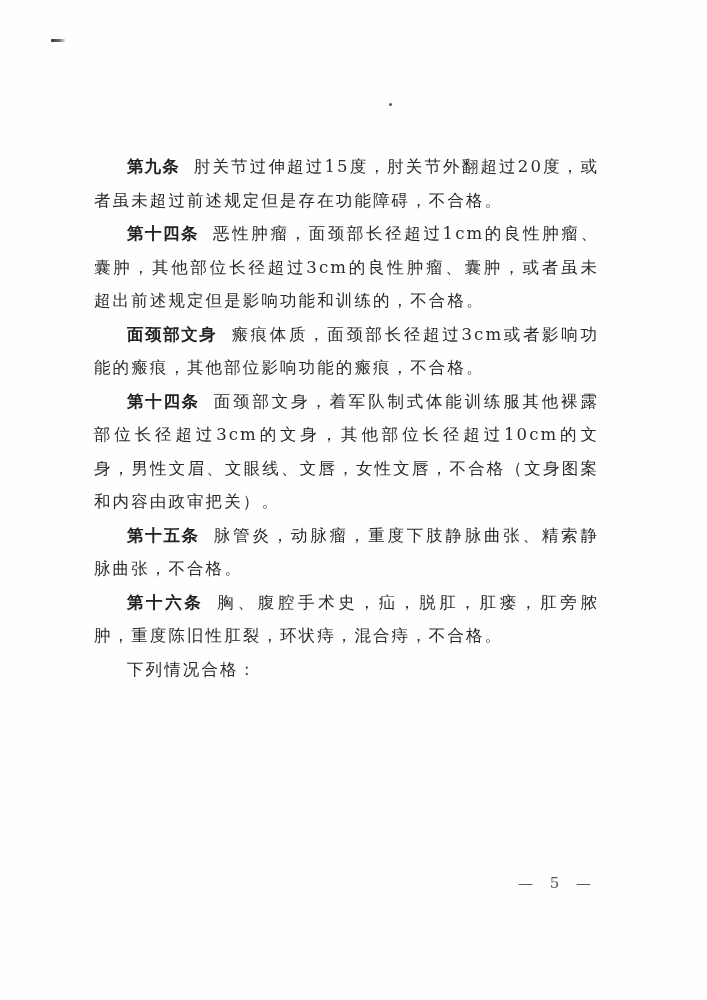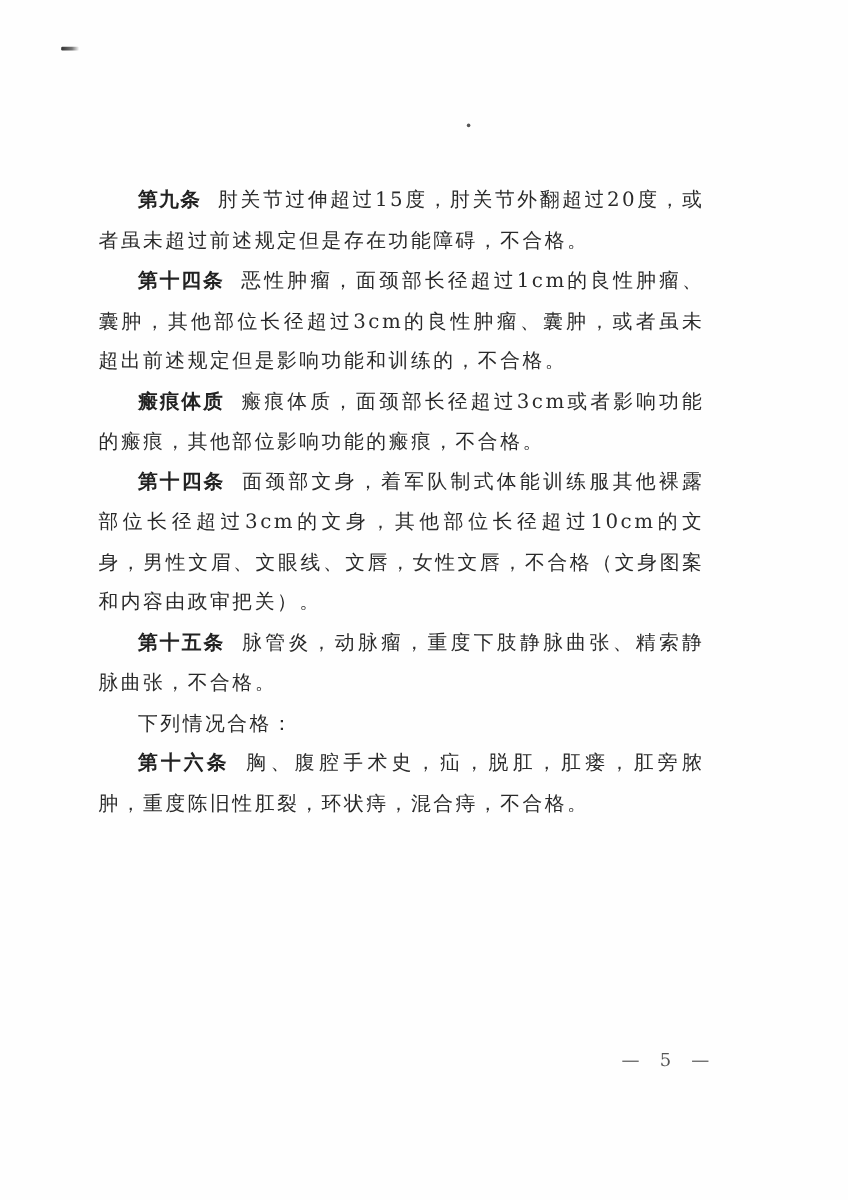--- a/index.html
+++ b/index.html
@@ -34,21 +34,21 @@
       position: absolute;
       left: 389px;
       top: 103px;
       width: 3px;
       height: 3px;
       background: #555;
       border-radius: 50%;
     }
     .body-text {
       position: absolute;
-      left: 82px;
+      left: 94px;
       top: 150px;
       width: 505px;
     }
     .para {
       font-size: 16.5px;
       line-height: 33.5px;
       letter-spacing: 2.1px;
       text-align: justify;
       text-indent: 33px;
       margin: 0;
@@ -79,30 +79,30 @@
   <div class="speck"></div>
 
   <div class="body-text">
     <p class="para">
       <span class="article-num">第九条</span><span>肘关节过伸超过15度，肘关节外翻超过20度，或者虽未超过前述规定但是存在功能障碍，不合格。</span>
     </p>
     <p class="para">
       <span class="article-num">第十四条</span><span>恶性肿瘤，面颈部长径超过1cm的良性肿瘤、囊肿，其他部位长径超过3cm的良性肿瘤、囊肿，或者虽未超出前述规定但是影响功能和训练的，不合格。</span>
     </p>
     <p class="para">
-      <span class="article-num">瘢痕体质</span><span>瘢痕体质，面颈部长径超过3cm或者影响功能的瘢痕，其他部位影响功能的瘢痕，不合格。</span>
+      <span class="article-num">面颈部文身</span><span>瘢痕体质，面颈部长径超过3cm或者影响功能的瘢痕，其他部位影响功能的瘢痕，不合格。</span>
     </p>
     <p class="para">
       <span class="article-num">第十四条</span><span>面颈部文身，着军队制式体能训练服其他裸露部位长径超过3cm的文身，其他部位长径超过10cm的文身，男性文眉、文眼线、文唇，女性文唇，不合格（文身图案和内容由政审把关）。</span>
     </p>
     <p class="para">
       <span class="article-num">第十五条</span><span>脉管炎，动脉瘤，重度下肢静脉曲张、精索静脉曲张，不合格。</span>
     </p>
     <p class="para">
-      <span>下列情况合格：</span>
+      <span class="article-num">第十六条</span><span>胸、腹腔手术史，疝，脱肛，肛瘘，肛旁脓肿，重度陈旧性肛裂，环状痔，混合痔，不合格。</span>
     </p>
     <p class="para">
-      <span class="article-num">第十六条</span><span>胸、腹腔手术史，疝，脱肛，肛瘘，肛旁脓肿，重度陈旧性肛裂，环状痔，混合痔，不合格。</span>
+      <span>下列情况合格：</span>
     </p>
   </div>
 
   <div class="page-number">— 5 —</div>
 </div>
 
 </body></html>

